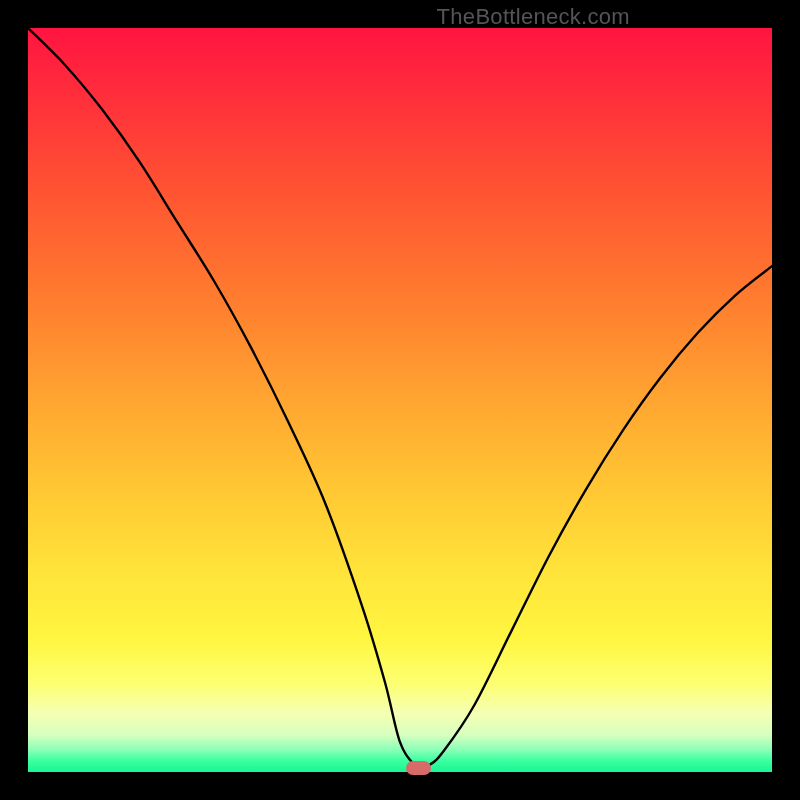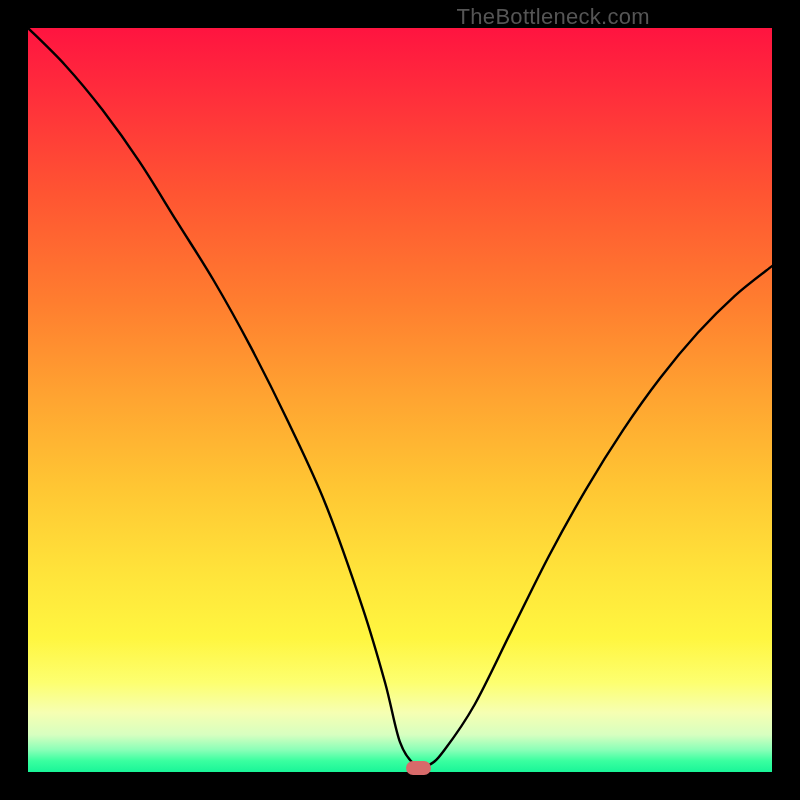--- a/index.html
+++ b/index.html
@@ -10,21 +10,20 @@
     background: #000;
     font-family: Arial, Helvetica, sans-serif;
     overflow: hidden;
   }
   .frame {
     position: absolute;
     top: 0; left: 0;
     width: 640px;
     height: 800px;
     background: #000;
-    padding-left: 20px;
   }
   .watermark {
     position: absolute;
     top: 4px;
     right: 10px;
     color: #555;
     font-size: 22px;
     font-weight: 500;
     letter-spacing: 0.3px;
     user-select: none;

